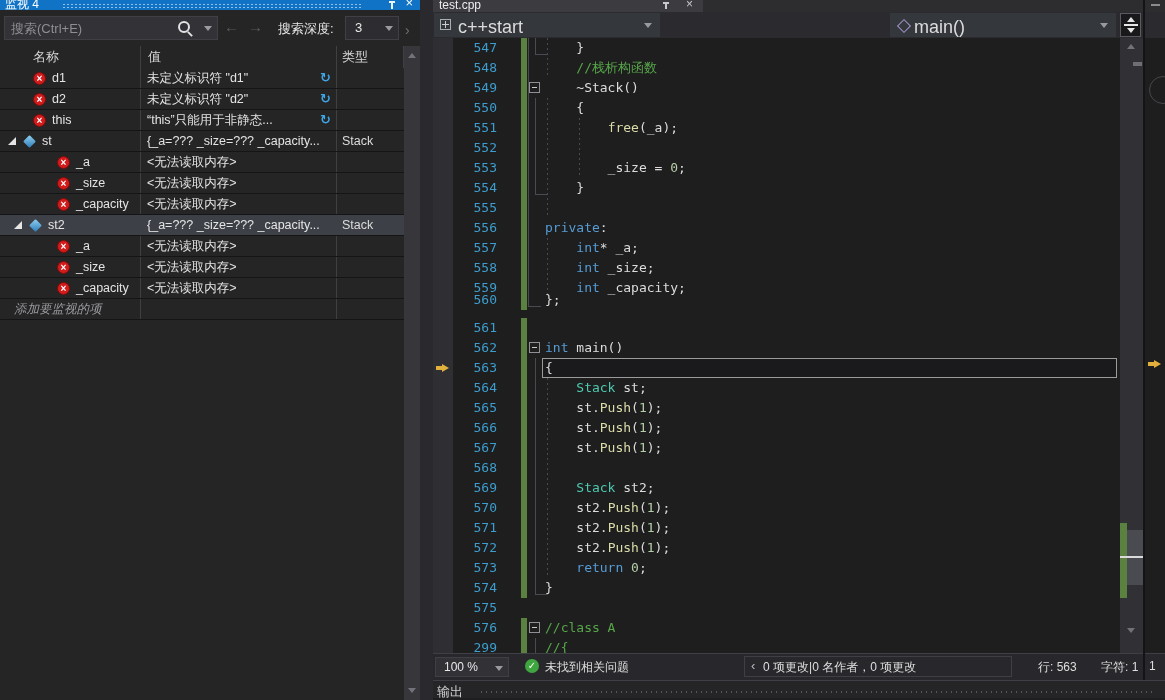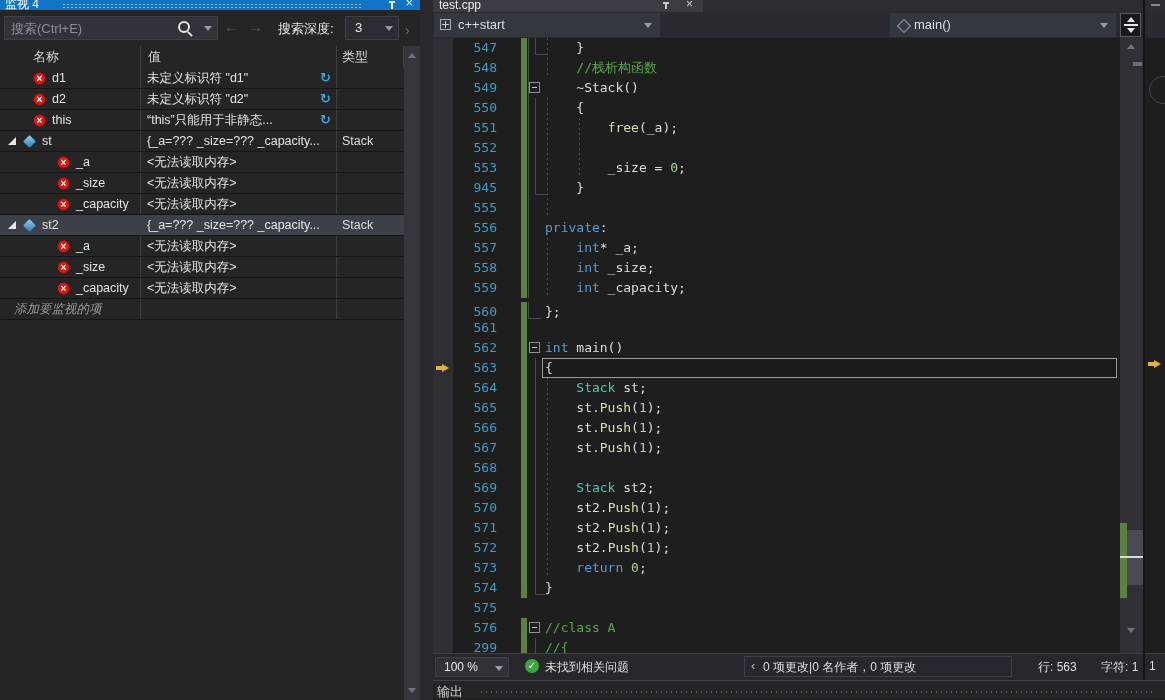--- a/index.html
+++ b/index.html
@@ -64,21 +64,21 @@
   .tab .ttl{position:absolute;left:6px;top:-2px;font-size:12px;color:#ECECEC;}
   .tab .pin2{position:absolute;right:36px;top:2px;width:2px;height:7px;background:#C9C9CC;}
   .tab .pin2::before{content:"";position:absolute;left:-2px;top:0;width:6px;height:2px;background:#C9C9CC;}
   .tab .cls{position:absolute;right:10px;top:-3px;color:#C9C9CC;font-size:12px;}
 
   .navbar{position:absolute;left:0;top:12px;width:710px;height:26px;background:#2B2B2F;}
   .nbox{position:absolute;top:1px;height:24px;background:#34383C;}
   .nb1{left:1px;width:226px;}
   .nb2{left:231px;width:222px;}
   .nb3{left:457px;width:226px;}
-  .nbox .nlabel{position:absolute;left:24px;top:4px;font-size:13px;color:#DCDCDC;white-space:nowrap;}
+  .nbox .nlabel{position:absolute;left:24px;top:4px;font-size:18px;color:#DCDCDC;white-space:nowrap;}
   .nbox .dd{position:absolute;right:8px;top:10px;}
   .projicon{position:absolute;left:6px;top:6px;width:11px;height:11px;border:1px solid #A8AEB4;box-sizing:border-box;}
   .projicon::before{content:"";position:absolute;left:4px;top:1px;width:1px;height:7px;background:#C8CDD2;}
   .projicon::after{content:"";position:absolute;left:1px;top:4px;width:7px;height:1px;background:#C8CDD2;}
   .methicon{position:absolute;left:9px;top:8px;width:8px;height:8px;border:1px solid #A393C9;transform:rotate(45deg);}
   .splitbtn{position:absolute;left:687px;top:1px;width:21px;height:24px;background:#19191C;border:1px solid #5A5A60;box-sizing:border-box;}
   .splitbtn .su{position:absolute;left:6px;top:3px;width:0;height:0;border-left:4px solid transparent;border-right:4px solid transparent;border-bottom:5px solid #E6E6E6;}
   .splitbtn .sl{position:absolute;left:3px;top:10px;width:14px;height:2px;background:#E6E6E6;}
   .splitbtn .sd{position:absolute;left:6px;top:14px;width:0;height:0;border-left:4px solid transparent;border-right:4px solid transparent;border-top:5px solid #E6E6E6;}
 
@@ -228,21 +228,21 @@
         </div>
         <div class="wrow">
           <div class="wc nm" style="padding-left:57px">
             <span class="eicon">×</span>
             <span class="wname">_capacity</span>
           </div>
           <div class="wc vl"><span>&lt;无法读取内存&gt;</span></div>
           <div class="wc tp"></div>
         </div>
         <div class="wrow sel">
-          <div class="wc nm" style="padding-left:0px">
+          <div class="wc nm" style="padding-left:6px">
             <span class="exp"></span>
             <span style="width:7px;flex:none"></span>
             <span class="oicon"></span>
             <span class="wname">st2</span>
           </div>
           <div class="wc vl"><span>{_a=??? _size=??? _capacity...</span></div>
           <div class="wc tp">Stack</div>
         </div>
         <div class="wrow">
           <div class="wc nm" style="padding-left:57px">
@@ -371,21 +371,21 @@
             <div class="gd g2"></div>
             <div class="ln">553</div>
             <div class="ct"><span class="tp">        _size = </span><span class="tn">0</span><span class="tp">;</span></div>
           </div>
           <div class="cl" style="top: 140px;">
             <div class="chgbar"></div>
             <div class="sg s1"></div>
             <div class="sg s2 short"></div>
             <div class="sgh s2h"></div>
             <div class="gd g1"></div>
-            <div class="ln">945</div>
+            <div class="ln">554</div>
             <div class="ct"><span class="tp">    }</span></div>
           </div>
           <div class="cl" style="top: 160px;">
             <div class="chgbar"></div>
             <div class="sg s1"></div>
             <div class="gd g1"></div>
             <div class="ln">555</div>
             <div class="ct"></div>
           </div>
           <div class="cl" style="top: 180px;">
@@ -408,21 +408,21 @@
             <div class="ln">558</div>
             <div class="ct"><span class="tp">    </span><span class="tk">int</span><span class="tp"> _size;</span></div>
           </div>
           <div class="cl" style="top: 240px;">
             <div class="chgbar"></div>
             <div class="sg s1"></div>
             <div class="gd g1"></div>
             <div class="ln">559</div>
             <div class="ct"><span class="tp">    </span><span class="tk">int</span><span class="tp"> _capacity;</span></div>
           </div>
-          <div class="cl" style="top: 264px;">
+          <div class="cl" style="top: 252px;">
             <div class="chgbar"></div>
             <div class="sg s1 short"></div>
             <div class="sgh s1h"></div>
             <div class="ln">560</div>
             <div class="ct"><span class="tp">};</span></div>
           </div>
           <div class="cl" style="top: 280px;">
             <div class="chgbar"></div>
             <div class="ln">561</div>
             <div class="ct"></div>

